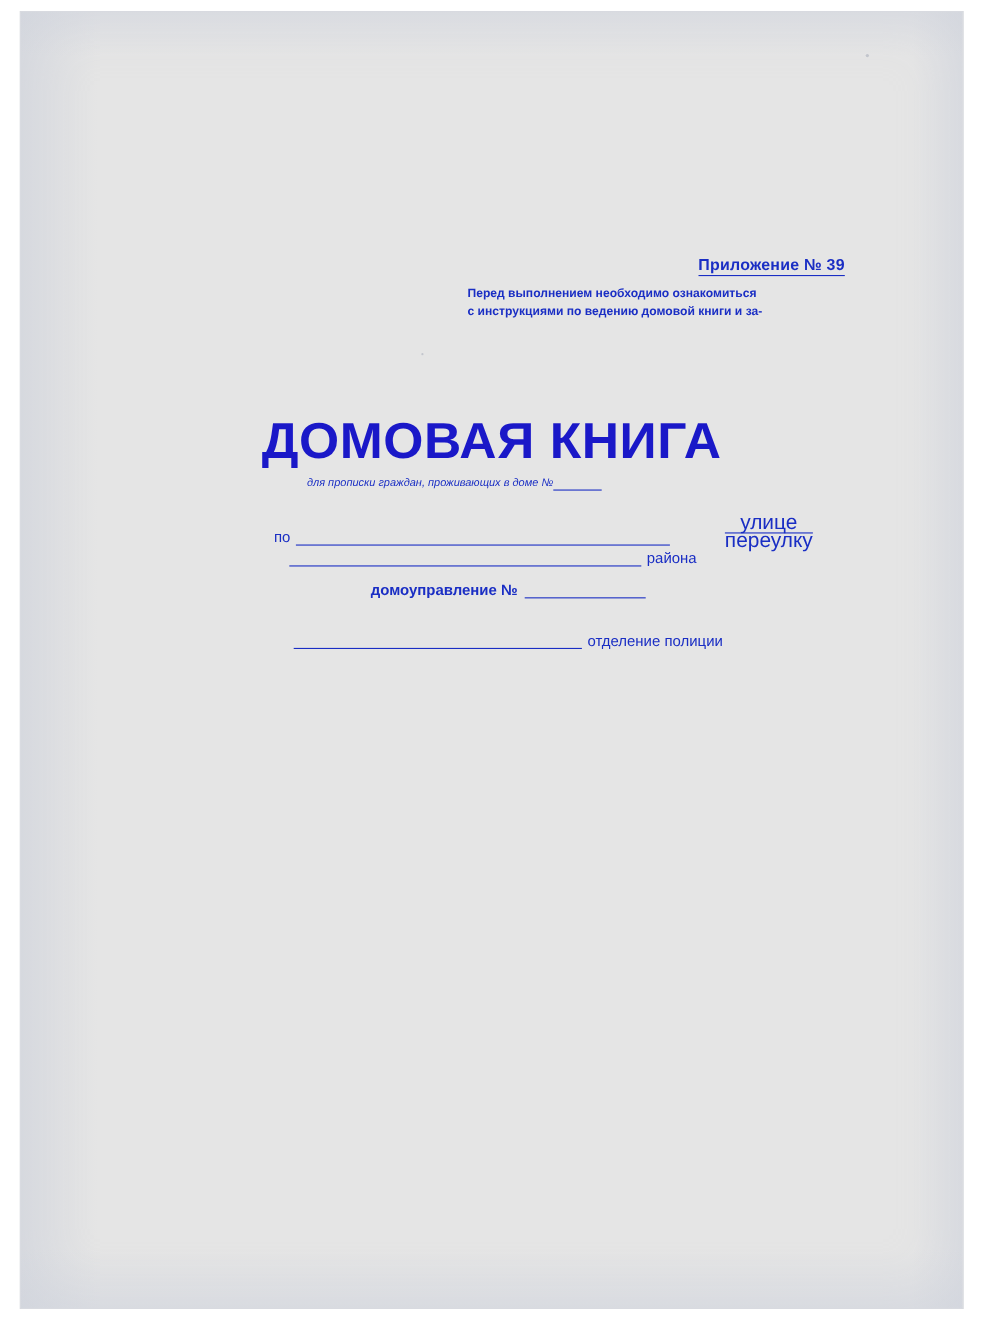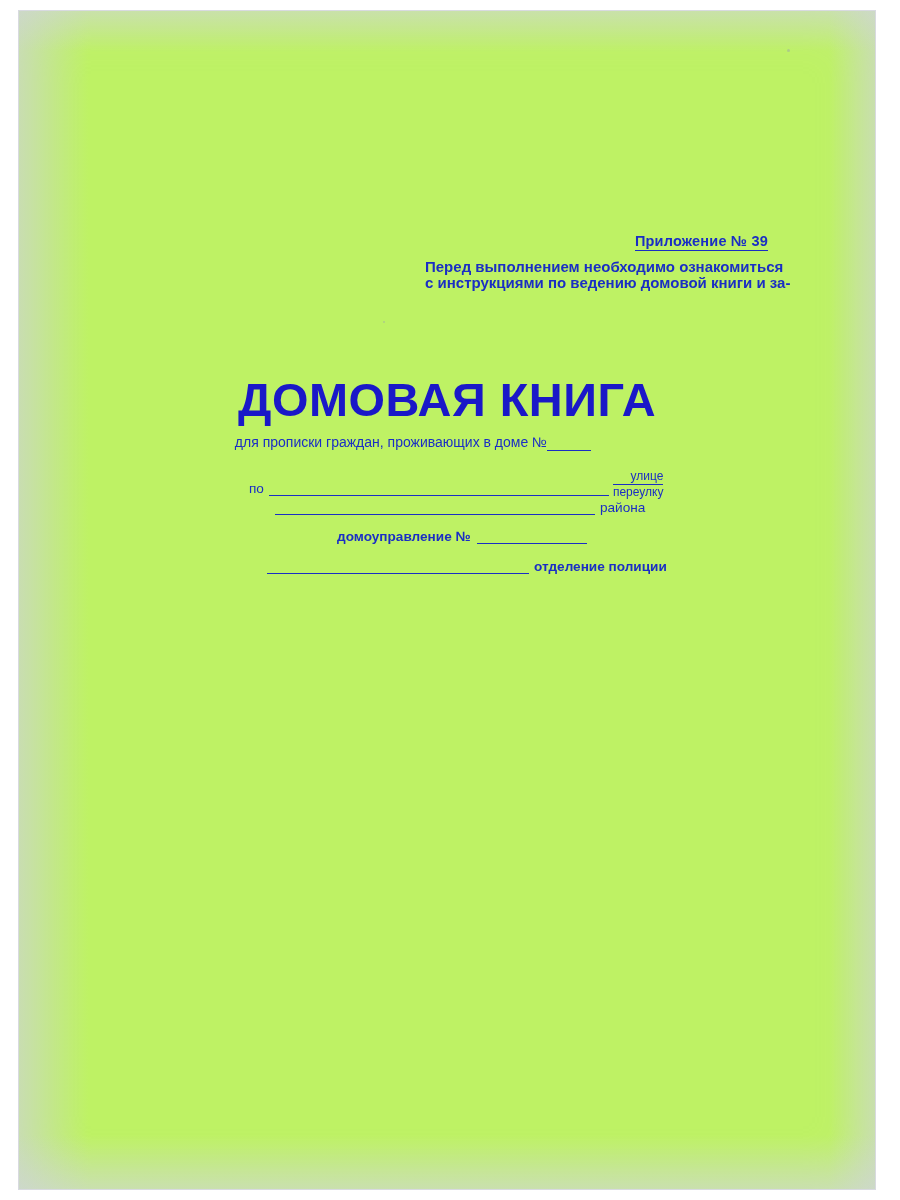--- a/index.html
+++ b/index.html
@@ -19,21 +19,21 @@
     height: 1200px;
     background: #ffffff;
   }
   
   .cover {
     position: absolute;
     left: 18px;
     top: 10px;
     width: 856px;
     height: 1178px;
-    background: #bef264;
+    background: #e5e5e5;
     border: 1px solid #d8dae0;
     box-shadow: inset 0 0 60px rgba(215,218,226,0.45);
     overflow: hidden;
   }
   
   .paper-shade-left {
     position: absolute;
     left: 0; top: 0;
     width: 70px; height: 100%;
     background: linear-gradient(to right, rgba(205,209,218,0.55), rgba(255,255,255,0));
@@ -81,21 +81,21 @@
     border-bottom: 1.2px solid #1a2ec4;
     padding-bottom: 1px;
     white-space: nowrap;
   }
 
   .notice {
     position: absolute;
     left: 406px;
     top: 248px;
     width: 352px;
-    font-size: 15px;
+    font-size: 11px;
     line-height: 16.4px;
     font-weight: bold;
     color: #1a2ec4;
   }
   .notice .ln {
     display: block;
     white-space: nowrap;
   }
 
   .main-title {
@@ -109,23 +109,24 @@
     letter-spacing: 0.5px;
     color: #1a18c8;
     transform: scaleX(1.02);
   }
 
   .sub-line {
     position: absolute;
     left: 0;
     width: 788px;
     text-align: center;
-    font-size: 14px;
-    color: #1a2ec4;
-    white-space: nowrap;
+    font-size: 10px;
+    color: #1a2ec4;
+    white-space: nowrap;
+    font-style: italic;
   }
   .sub-line.one { top: 423px; }
 
   .blank {
     display: inline-block;
     border-bottom: 1px solid #1a2ec4;
     vertical-align: baseline;
   }
   .blank.tiny { width: 44px; }
 
@@ -144,47 +145,47 @@
   }
 
   
   .row-street {
     left: 230px;
     top: 455px;
   }
   .row-street .rule { width: 340px; margin: 0 4px 0 5px; }
   .street-stack {
     display: inline-block;
-    text-align: right;
+    text-align: center;
     line-height: 14px;
-    font-size: 12px;
+    font-size: 19px;
     position: relative;
     top: 3px;
+    margin-left: 46px;
   }
   .street-stack .s1 { display: block; border-bottom: 1px solid #1a2ec4; padding-bottom: 1px;}
   .street-stack .s2 { display: block; }
 
   .row-district {
-    left: 256px;
+    left: 244px;
     top: 489px;
     align-items: flex-end;
   }
   .row-district .rule { width: 320px; margin-right: 5px; }
 
   .row-mgmt {
     left: 318px;
     top: 518px;
     font-weight: bold;
   }
   .row-mgmt .rule { width: 110px; margin-left: 6px; }
 
   .row-police {
     left: 248px;
-    top: 548px;
-    font-weight: bold;
+    top: 564px;
   }
   .row-police .rule { width: 262px; margin-right: 5px; }
 
   .speck {
     position: absolute;
     background: #9aa0b0;
     border-radius: 50%;
     opacity: 0.45;
   }
 </style>

